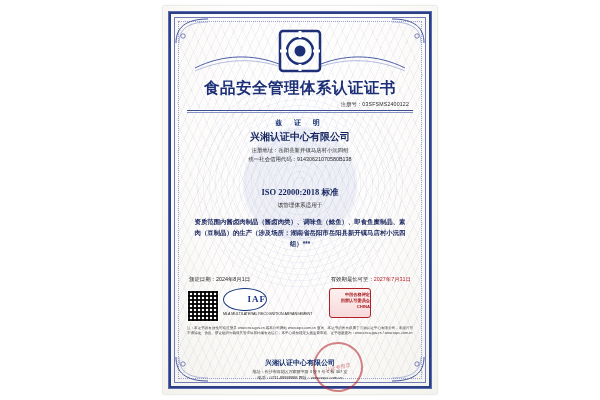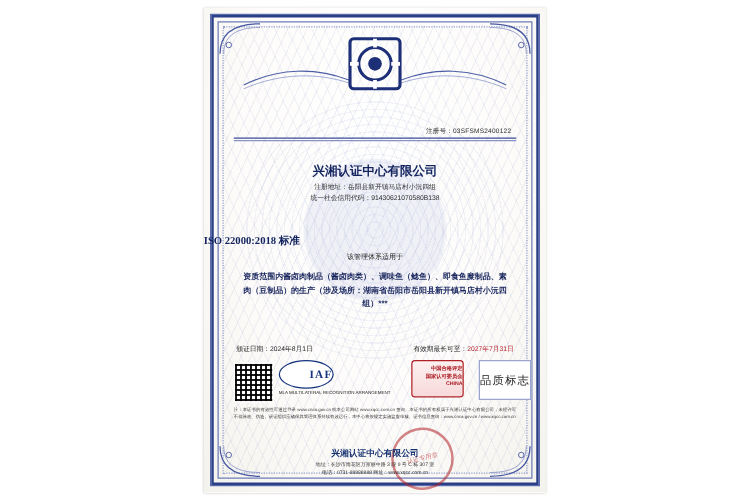--- a/index.html
+++ b/index.html
@@ -150,20 +150,21 @@
     left: 0; right: 0; top: 140px;
     text-align: center;
     font-size: 5.4px;
     color: #2b2b2b;
     line-height: 8.5px;
   }
   .lbl.std-hdr { top: 168px; font-size: 7.5px; letter-spacing: 3px; }
   .std-line {
     position: absolute;
     left: 0; right: 0; top: 181px;
+    text-align: center;
     font-family: "Liberation Serif", serif;
     font-size: 8.5px;
     font-weight: bold;
     color: #13245e;
   }
   .scope-hdr {
     position: absolute;
     left: 0; right: 0; top: 196px;
     text-align: center;
     font-size: 5.6px;
@@ -334,28 +335,30 @@
 
     <div class="emblem-wrap">
       <svg class="emblem" viewBox="0 0 46 46">
         <rect x="3" y="3" width="40" height="40" rx="3" fill="none" stroke="#1d2f77" stroke-width="2.5"></rect>
         <circle cx="23" cy="23" r="13" fill="none" stroke="#1d2f77" stroke-width="2.5"></circle>
         <circle cx="23" cy="23" r="5.5" fill="#1d2f77"></circle>
         <path d="M23 3 L23 10 M23 36 L23 43 M3 23 L10 23 M36 23 L43 23" stroke="#ffffff" stroke-width="3"></path>
       </svg>
     </div>
 
+    <div class="title">食品安全管理体系认证证书</div>
 
     <div class="regno">
       <span>注册号：</span><span>03SFSMS2400122</span>
     </div>
 
     <div class="rule r1"></div>
     <div class="rule r2"></div>
 
+    <div class="lbl cert-to">兹 证 明</div>
     <div class="company">兴湘认证中心有限公司</div>
 
     <div class="addr">
       <div>注册地址：岳阳县新开镇马店村小沅四组</div>
       <div>统一社会信用代码：91430621070580B138</div>
     </div>
 
     <div class="std-line">ISO 22000:2018 标准</div>
 
     <div class="scope-hdr">该管理体系适用于</div>
@@ -381,23 +384,20 @@
 
 
       <div class="logo mark-cn">
         <div class="badge-red">
           <div>中国合格评定</div>
           <div>国家认可委员会</div>
           <div>CHINA</div>
         </div>
       </div>
 
-      <div class="logo mark-qs">
-        <div class="badge-ink">品质标志</div>
-      </div>
     </div>
 
     <div class="legal">注：本证书的有效性可通过登录 www.cnca.gov.cn 或本公司网站 www.xqcc.com.cn 查询。本证书的所有权属于兴湘认证中心有限公司，未经许可不得涂改、伪造。获证组织应确保其管理体系持续有效运行，本中心将按规定实施监督审核。证书信息查询：www.cnca.gov.cn / www.xqcc.com.cn</div>
 
     <div class="seal">认证专用章</div>
 
     <div class="issuer">兴湘认证中心有限公司</div>
     <div class="issuer-sub">
       <div>地址：长沙市雨花区万家丽中路 3 段 9 号 C 栋 307 室</div>
       <div>电话：0731-88888888    网址：www.xqcc.com.cn</div>

